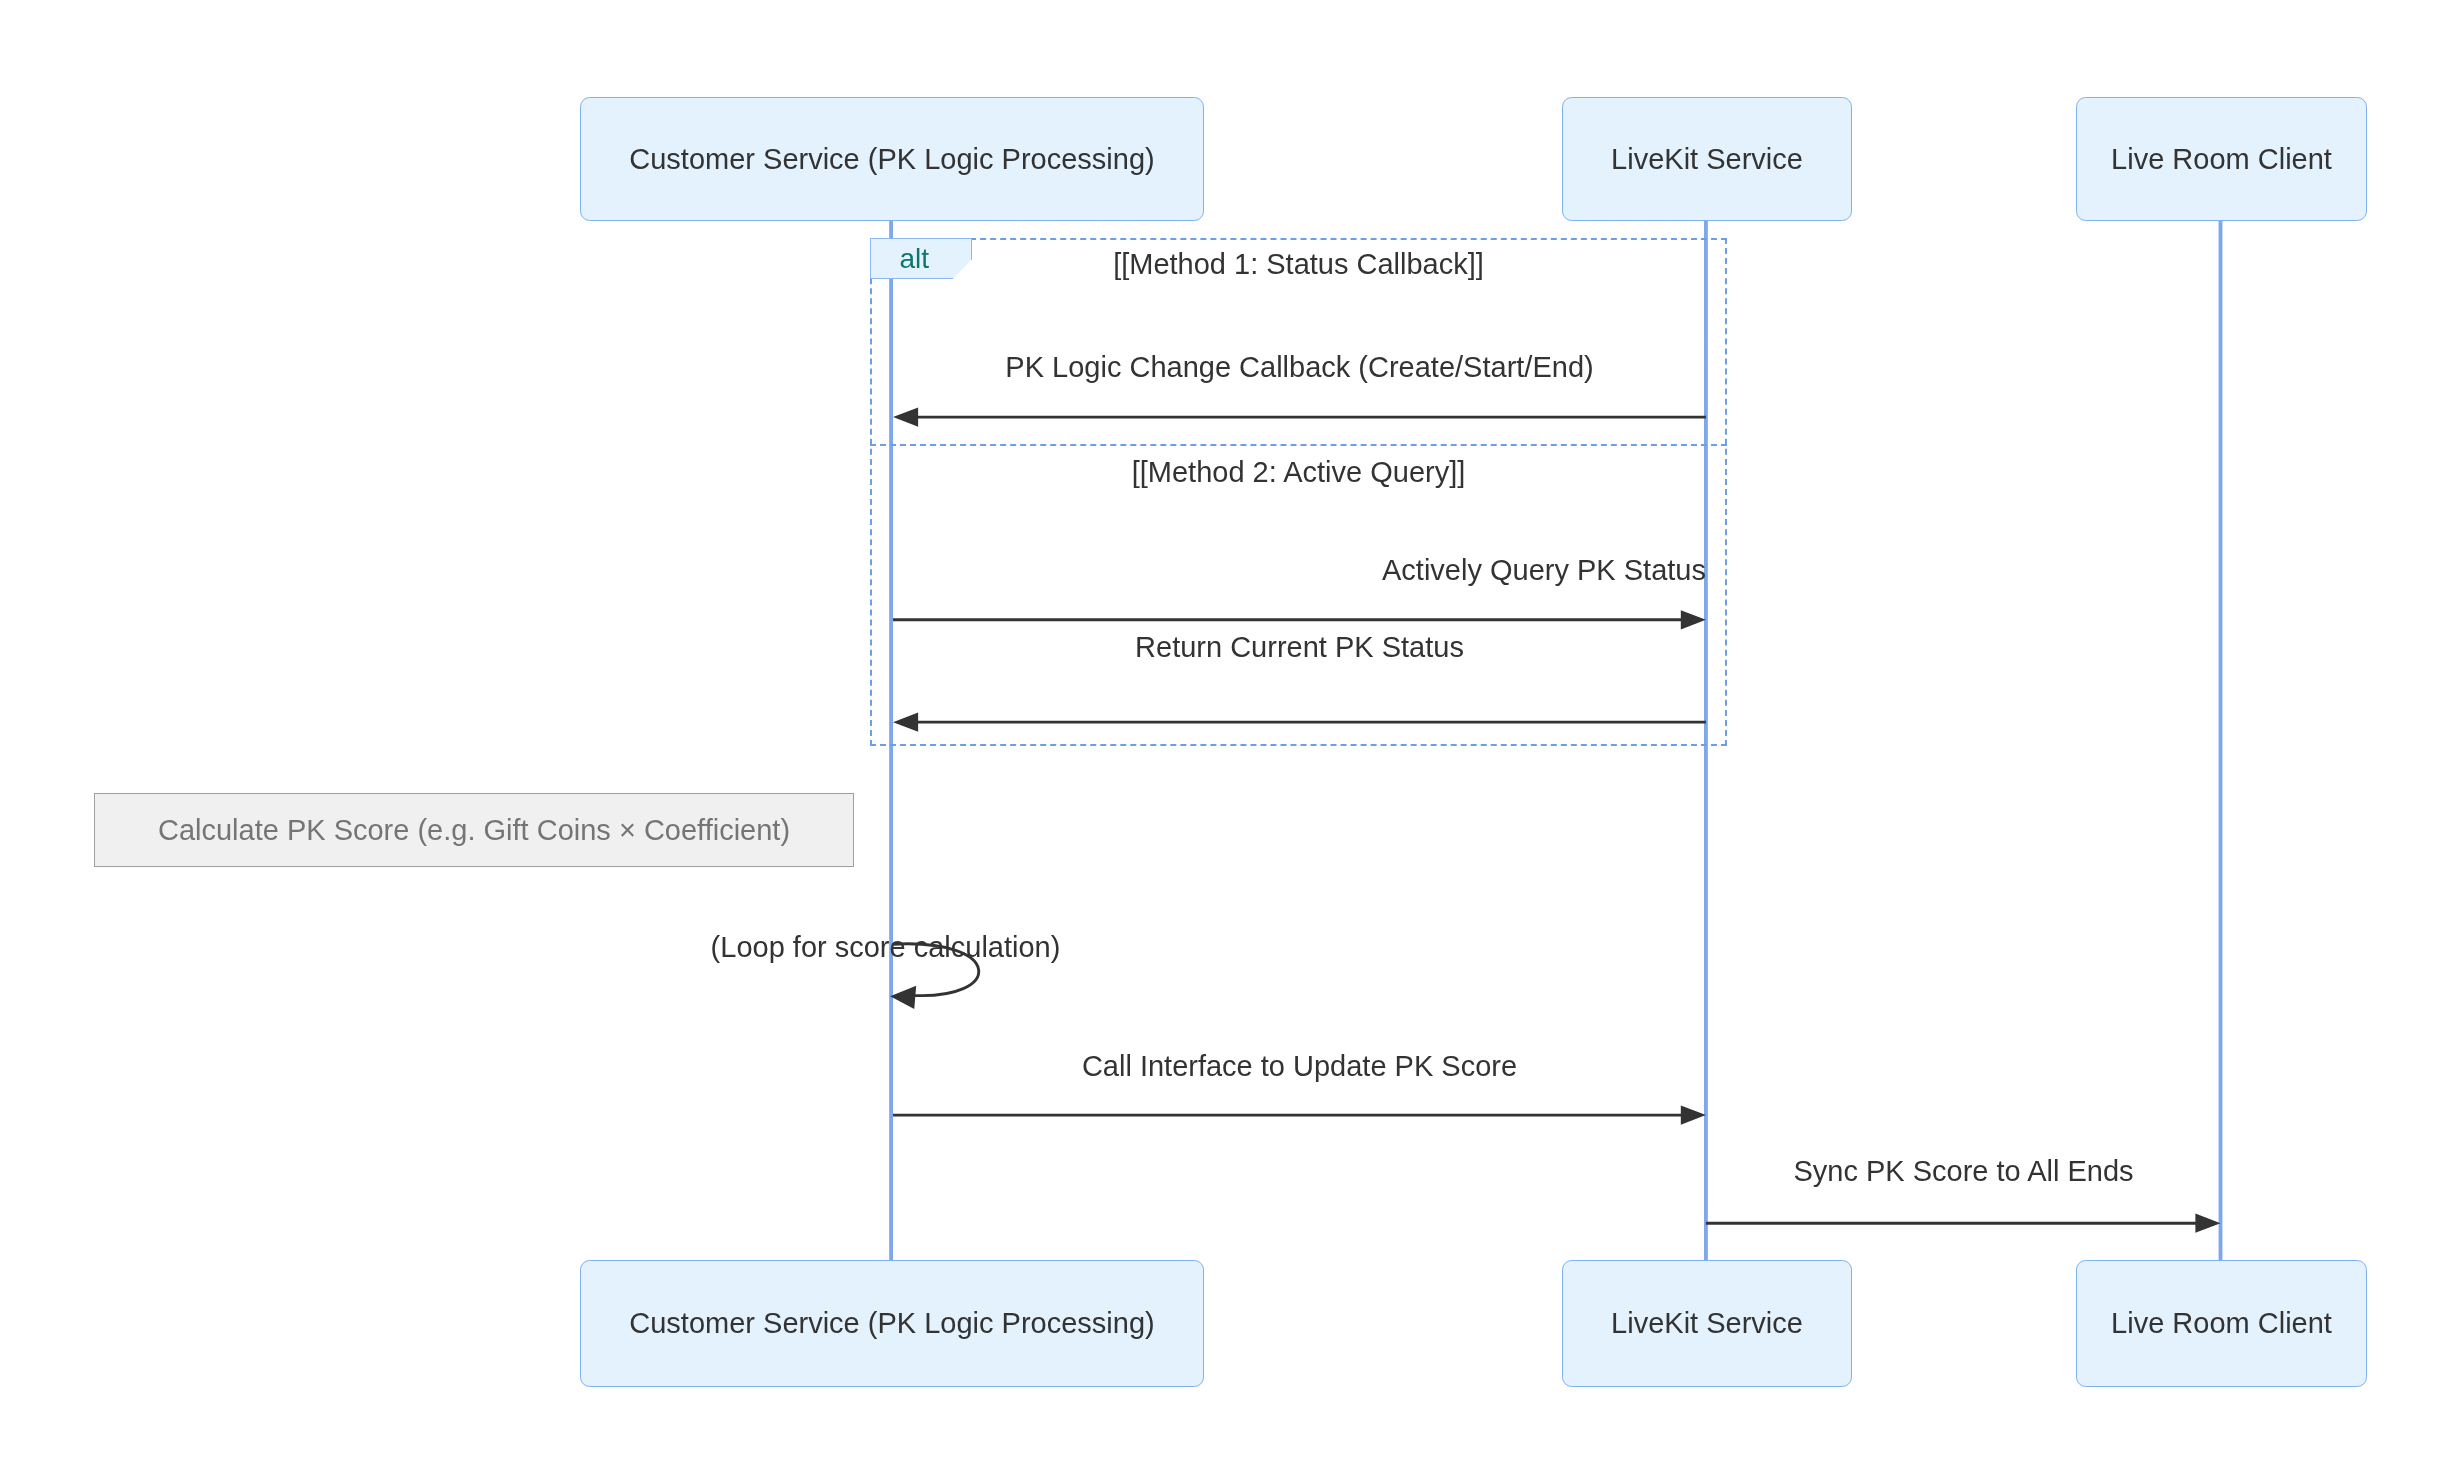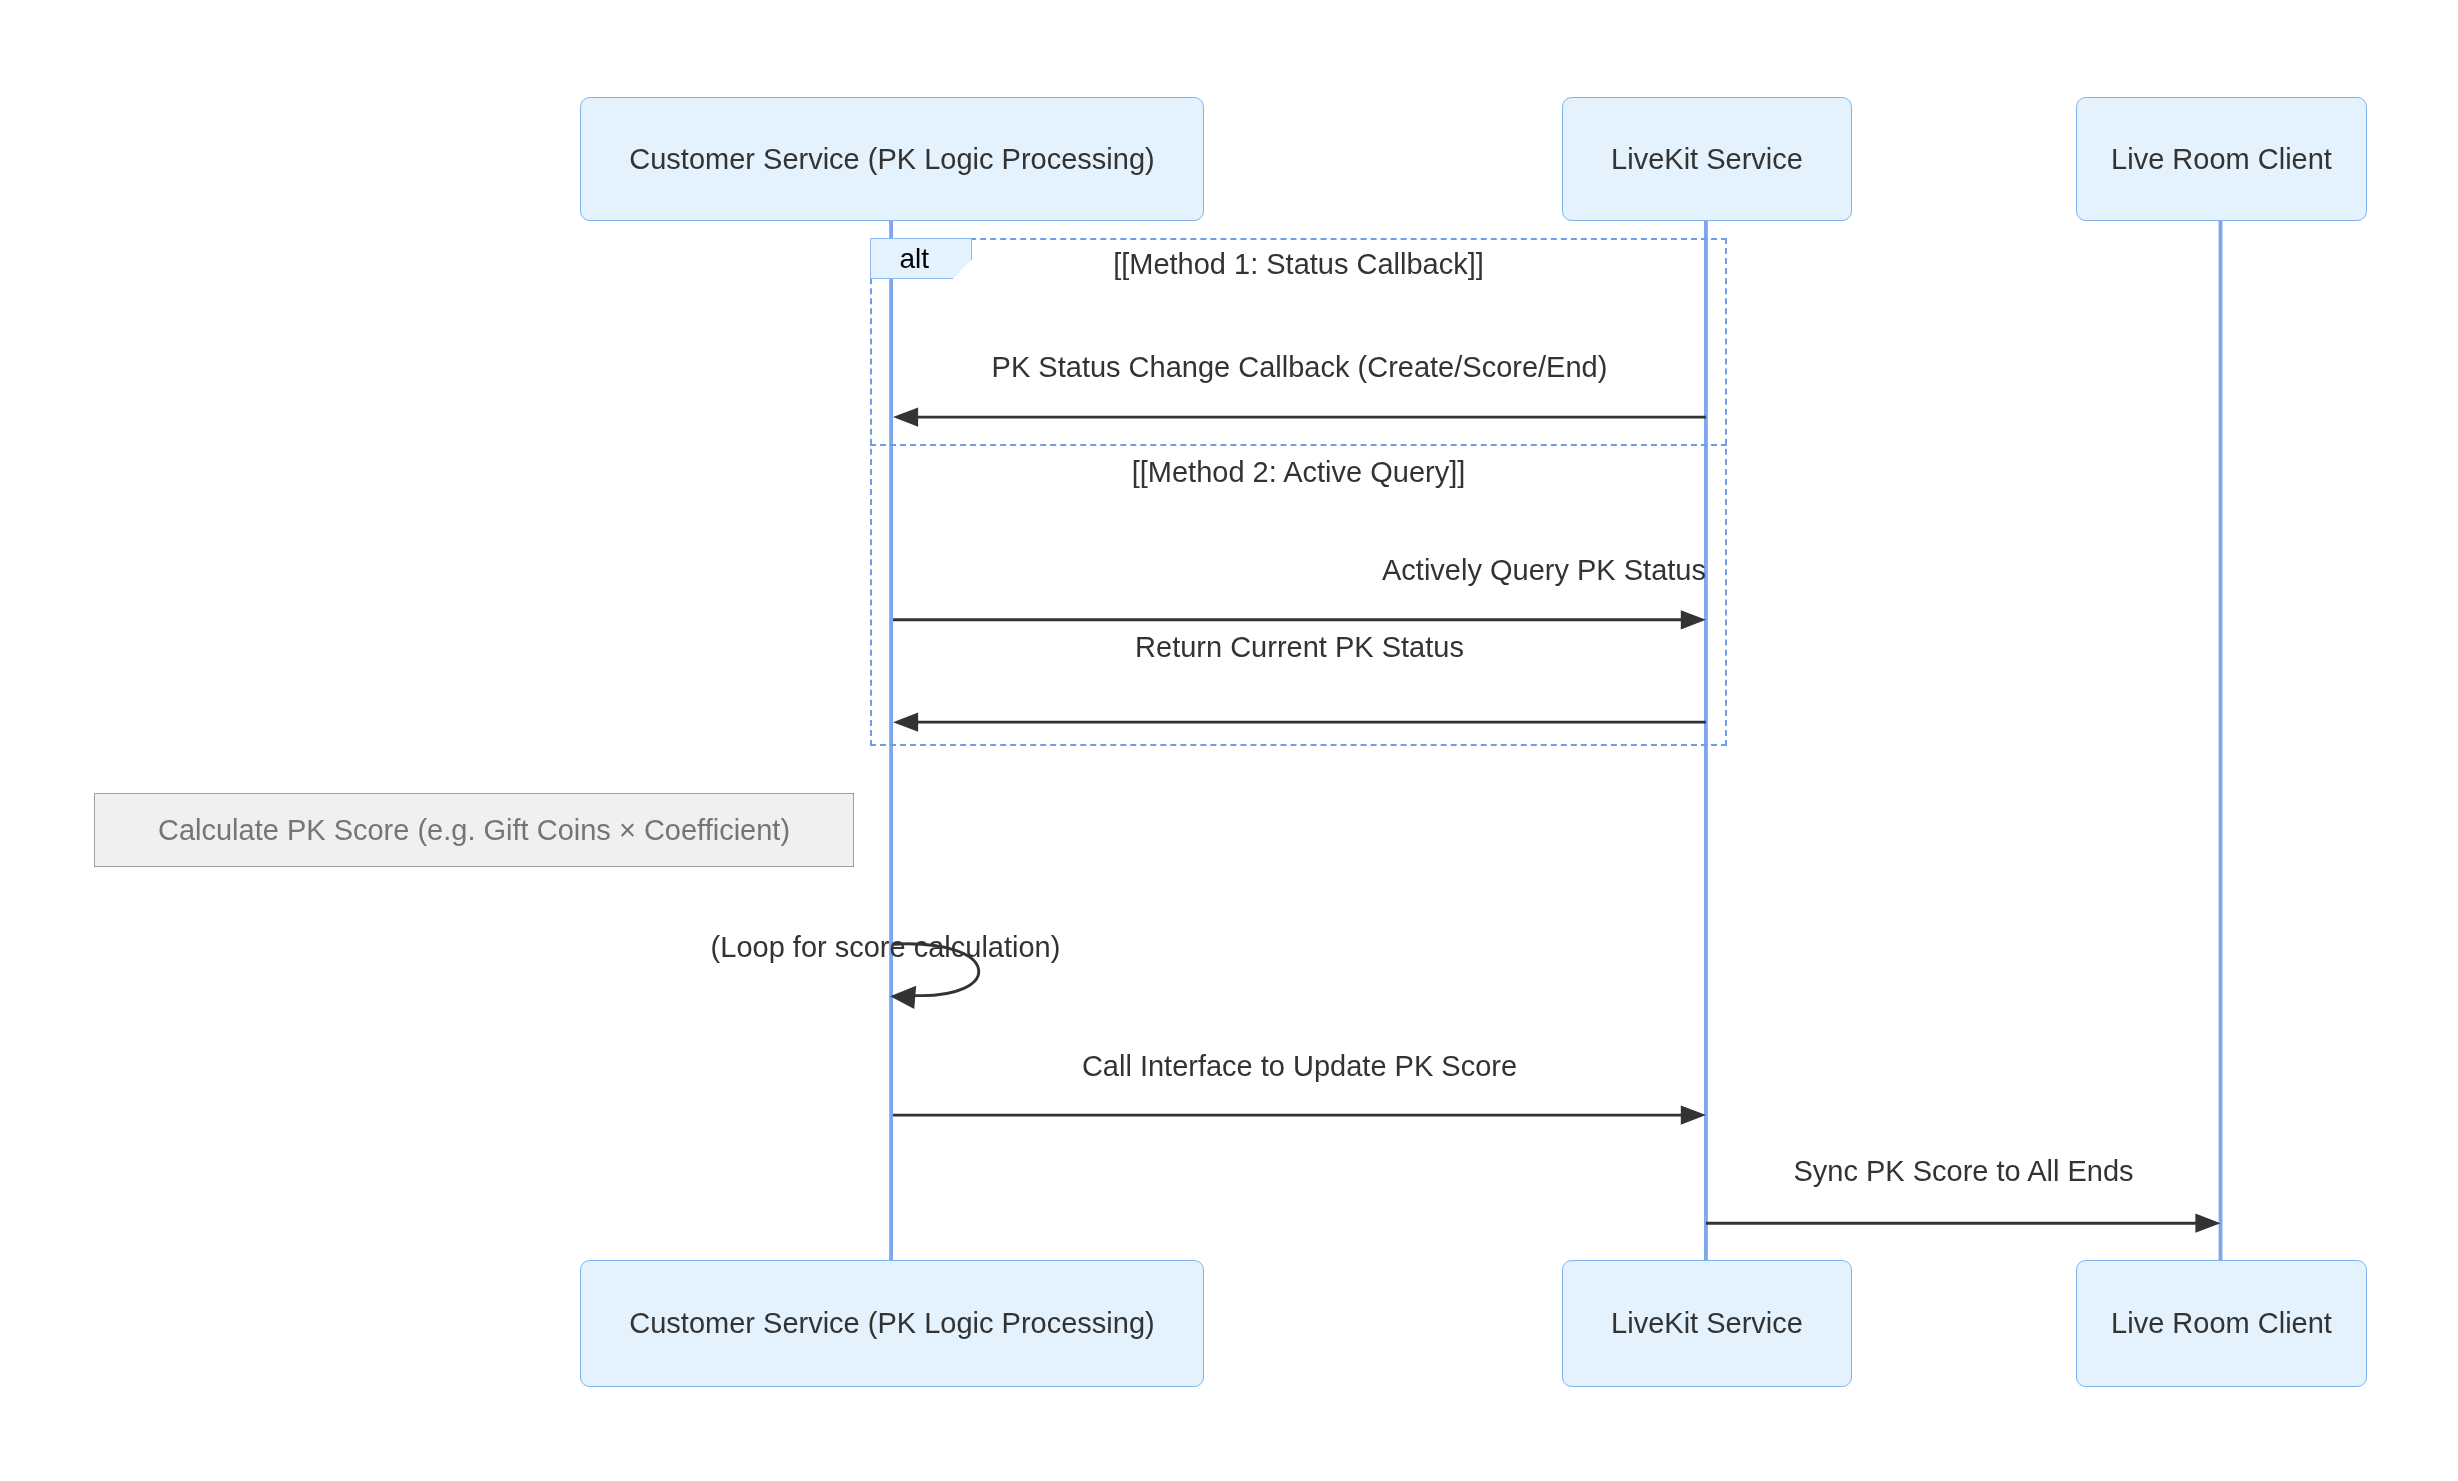--- a/index.html
+++ b/index.html
@@ -28,21 +28,21 @@
   }
   .alt-divider{
     position:absolute; left:870px; top:444px; width:857px; height:0;
     border-top:2.9px dashed var(--frame-border);
   }
   .alt-label{
     position:absolute; box-sizing:border-box; left:870px; top:238px; width:102px; height:41px;
     background:var(--frame-label-fill); border:1.9px solid var(--frame-label-border);
     clip-path:polygon(0 0,100% 0,100% 52%,81% 100%,0 100%);
     display:flex; align-items:center; justify-content:center;
-    padding-right:13.5px; font-size:28px; color:#000000;
+    padding-right:13.5px; font-size:28px; color:#0f766e;
   }
   .txt{
     position:absolute; text-align:center; font-size:29px; line-height:35px; color:var(--message-text);
     white-space:nowrap;
   }
   .txt.span-a{left:870px;width:857px;}   
   .txt.span-b{left:893px;width:813px;}   
   .txt.span-c{left:1706px;width:515px;}  
   .txt.span-d{left:644px;width:483px;}   
   .note-box{
@@ -96,21 +96,21 @@
 
   <div class="alt-frame"></div>
   <div class="alt-divider"></div>
   <div class="alt-label">
     <span>alt</span>
   </div>
 
   <div class="txt span-a" style="top:247px;">[[Method 1: Status Callback]]</div>
   <div class="txt span-a" style="top:455px;">[[Method 2: Active Query]]</div>
 
-  <div class="txt span-b" style="top:350px;">PK Status Change Callback (Create/Score/End)</div>
+  <div class="txt span-b" style="top:350px;">PK Logic Change Callback (Create/Start/End)</div>
   <div class="txt span-b" style="top:553px;text-align:right;">Actively Query PK Status</div>
   <div class="txt span-b" style="top:630px;">Return Current PK Status</div>
   <div class="txt span-b" style="top:1049px;">Call Interface to Update PK Score</div>
   <div class="txt span-c" style="top:1154px;">Sync PK Score to All Ends</div>
 
   <div class="note-box">
     <span>Calculate PK Score (e.g. Gift Coins × Coefficient)</span>
   </div>
 
   <div class="txt span-d" style="top:930px;text-align:center;">(Loop for score calculation)</div>

